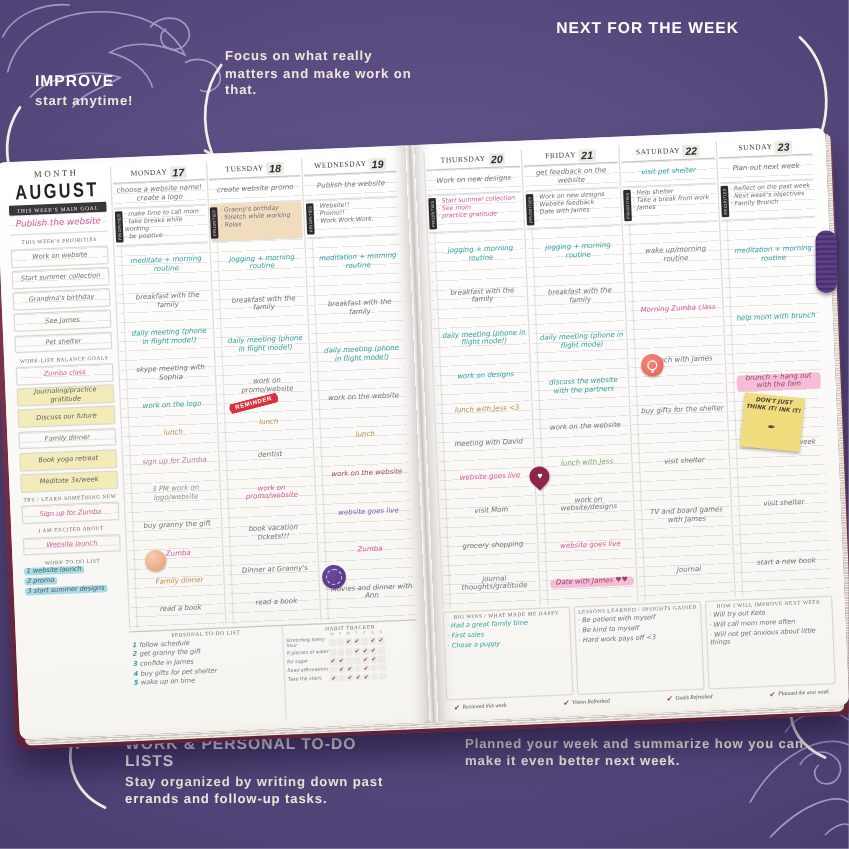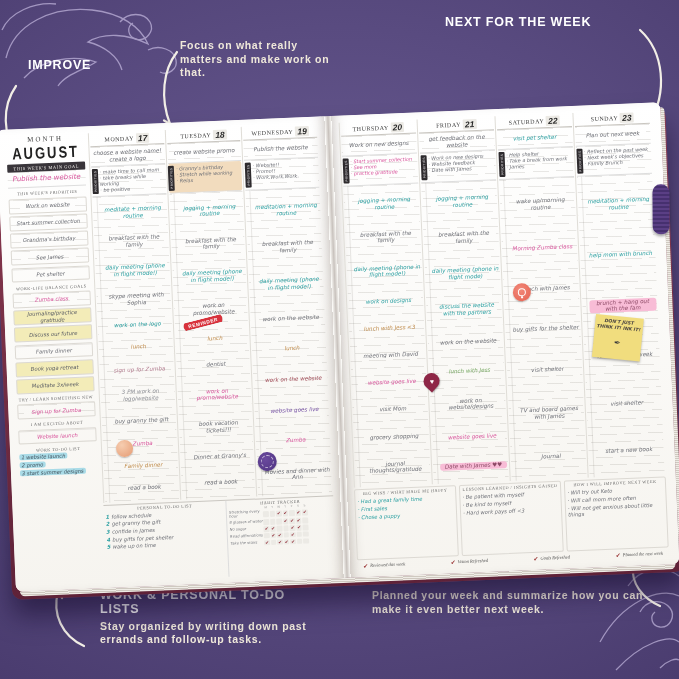--- a/index.html
+++ b/index.html
@@ -148,20 +148,21 @@
     <path d="M649,124 l-2,-7 M649,124 l7,-2"></path>
     <path d="M84,646 C62,636 52,614 58,592"></path>
     <path d="M58,592 l-6.5,2 M58,592 l4,6"></path>
     <path d="M660,606 C642,598 631,583 633,566"></path>
     <path d="M633,566 l-5,4.5 M633,566 l5.5,4"></path>
   </g>
 </svg>
 
 <div class="callout" id="co-undated">
   <div class="co-title">IMPROVE</div>
+  <div class="co-body">start anytime!</div>
 </div>
 <div class="callout" id="co-daily">
   <div class="co-body">Focus on what really matters and make work on that.</div>
 </div>
 <div class="callout" id="co-plan">
   <div class="co-title">NEXT FOR THE WEEK</div>
 </div>
 <div class="callout" id="co-todo">
   <div class="co-title">WORK &amp; PERSONAL TO-DO LISTS</div>
   <div class="co-body">Stay organized by writing down past errands and follow-up tasks.</div>

